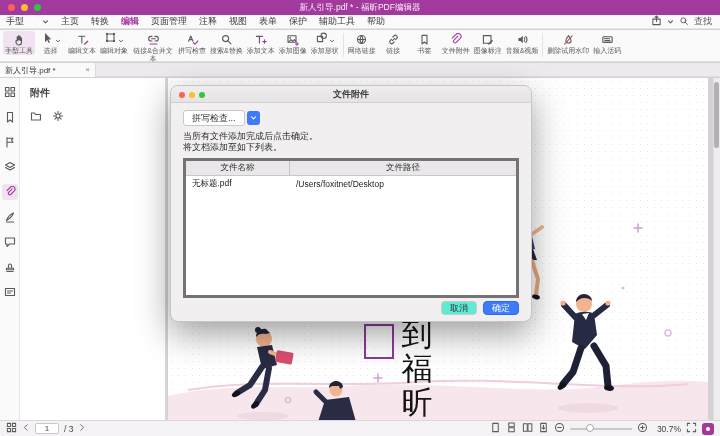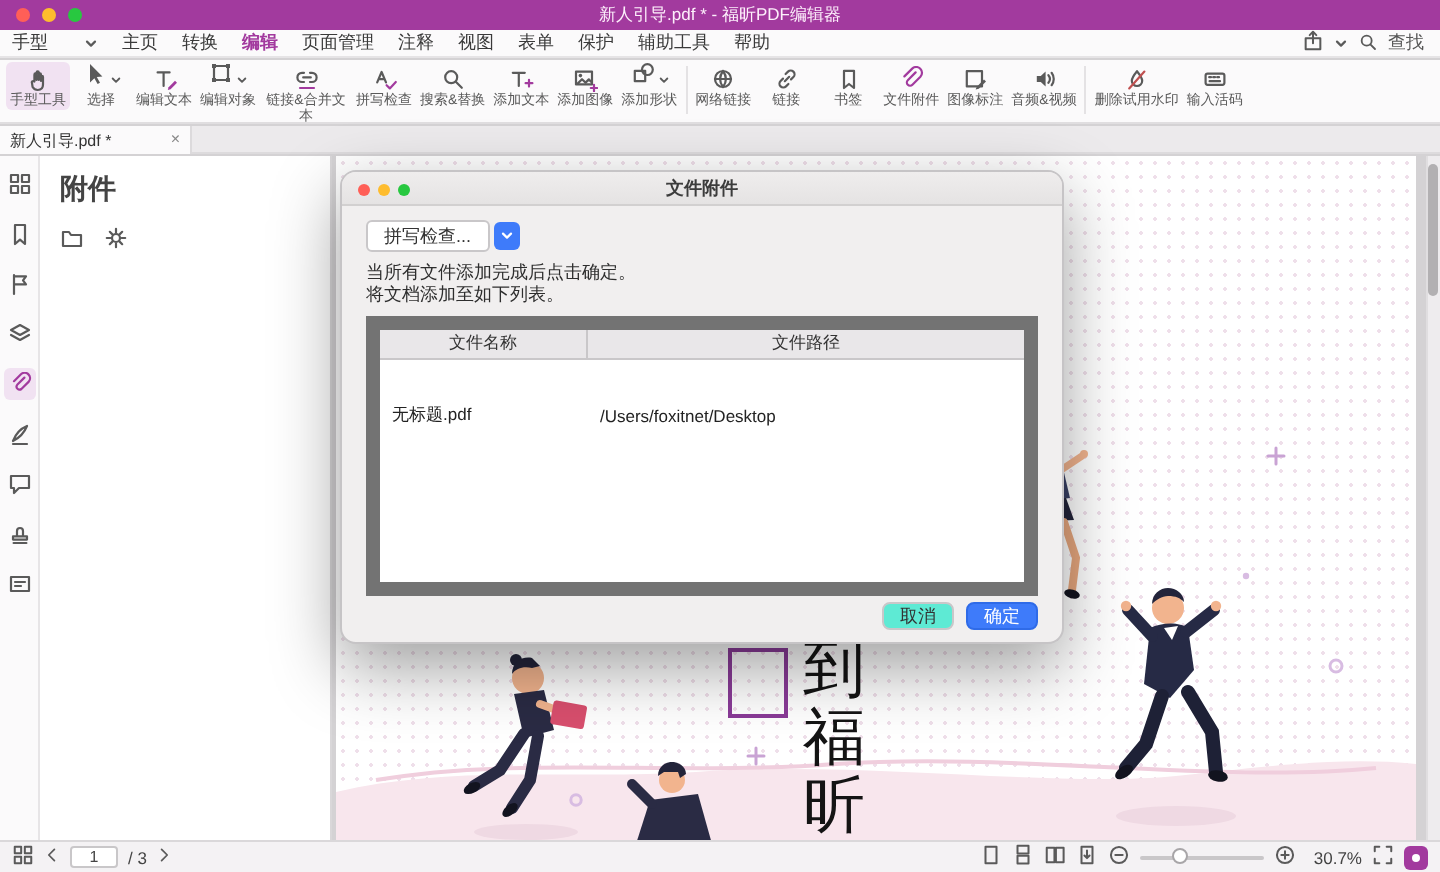--- a/index.html
+++ b/index.html
@@ -40,21 +40,21 @@
   .doc-tab { position:absolute; left:0; top:0; height:14px; width:96px; background:#FBFAFB; border-right:1px solid #DCDADC; display:flex; align-items:center; gap:4px; padding:0 5px; font-size:8px; color:#333; }
   .tab-close { margin-left:auto; color:#888; font-size:8px; line-height:8px; }
 
   
   .leftbar { position:absolute; top:78px; bottom:16px; left:0; width:20px; background:#FBFAFB; border-right:1px solid #E7E5E7; display:flex; flex-direction:column; align-items:center; padding-top:6px; gap:9px; z-index:6; }
   .lb-btn { width:16px; height:16px; display:flex; align-items:center; justify-content:center; border-radius:3px; }
   .lb-btn.active { background:#F1E2F2; }
 
   
   .attachpanel { position:absolute; top:78px; bottom:16px; left:20px; width:146px; background:#FFFFFF; border-right:1px solid #D9D7D9; z-index:6; }
-  .ap-title { font-size:14px; color:#444; padding:8px 0 0 10px; font-weight:bold; }
+  .ap-title { font-size:10px; color:#444; padding:8px 0 0 10px; font-weight:bold; }
   .ap-tools { display:flex; gap:10px; padding:8px 0 0 10px; }
 
   
   .canvas { position:absolute; top:78px; bottom:16px; left:166px; right:0; background:#D4D2D4; overflow:hidden; z-index:1; }
   .page { position:absolute; left:2px; top:0; width:540px; height:342px; background:#FFFFFF;
           background-image:radial-gradient(#EFDFEA 0.8px, transparent 0.9px); background-size:7px 7px; }
   .page-art { position:absolute; inset:0; }
   .vtext { position:absolute; left:230px; top:240px; width:38px; text-align:center; font-family:"Liberation Serif", serif; font-size:31px; line-height:34px; color:#141414; }
   .accent-square { position:absolute; left:196px; top:246px; width:30px; height:35px; border:2.5px solid #8A3B98; }
   .scroll-track { position:absolute; right:0; top:0; bottom:0; width:7px; background:#EEECEE; border-left:1px solid #E0DEE0; }
@@ -64,25 +64,25 @@
   .dialog { position:absolute; left:170px; top:85px; width:362px; height:237px; background:#F1EFEF; border:1px solid #C6C4C6; border-radius:8px; box-shadow:0 12px 34px rgba(0,0,0,0.38); z-index:50; }
   .dlg-titlebar { height:17px; background:linear-gradient(#EFEDED,#E5E3E3); border-bottom:1px solid #D2D0D0; border-radius:7px 7px 0 0; position:relative; display:flex; align-items:center; justify-content:center; }
   .dlg-title { font-size:9px; font-weight:bold; color:#3C3C3C; }
   .dlg-dots { position:absolute; left:8px; top:0; height:17px; display:flex; align-items:center; gap:4px; }
   .dd { width:6px; height:6px; border-radius:50%; }
   .dlg-body { position:relative; padding:5px 12px 0; height:219px; }
   .add-row { display:flex; align-items:center; gap:2px; margin:2px 0 5px; }
   .add-btn { background:#FFFFFF; border:1px solid #C9C7C9; border-radius:3px; font-size:9px; color:#333; padding:2px 8px; line-height:10px; }
   .add-dd { width:13px; height:14px; background:#3E7BFA; border-radius:3px; display:flex; align-items:center; justify-content:center; }
   .hint { font-size:9px; color:#2E2E2E; line-height:11px; }
-  .ftable { margin-top:5px; border:7px solid #737373; background:#FFFFFF; height:140px; overflow:hidden; }
+  .ftable { margin-top:5px; border:3px solid #737373; background:#FFFFFF; height:140px; overflow:hidden; }
   .ft-head { display:flex; height:15px; background:#E9E7E9; border-bottom:1px solid #C9C7C9; font-size:8.5px; color:#333; }
   .ft-h1 { width:104px; border-right:1px solid #C9C7C9; display:flex; align-items:center; justify-content:center; }
   .ft-h2 { flex:1; display:flex; align-items:center; justify-content:center; }
-  .ft-row { display:flex; height:15px; font-size:8.5px; color:#222; align-items:center;margin-top:20px; }
+  .ft-row { display:flex; height:15px; font-size:8.5px; color:#222; align-items:center; }
   .ft-c1 { width:104px; padding-left:6px; }
   .ft-c2 { flex:1; padding-left:6px; }
   .dlg-btns { position:absolute; right:12px; bottom:7px; display:flex; gap:6px; }
   .btn { min-width:35px; height:14px; border-radius:4px; font-size:9px; display:flex; align-items:center; justify-content:center; padding:0 8px; }
   .btn.cancel { background:#5eead4; border:1px solid #C9C7C9; color:#333; }
   .btn.ok { background:#3E7BFA; border:1px solid #2F6BE8; color:#FFFFFF; }
 
   
   .statusbar { position:absolute; left:0; right:0; bottom:0; height:16px; background:#F4F2F4; border-top:1px solid #DAD8DA; display:flex; align-items:center; font-size:8.5px; color:#444; z-index:20; padding:0 6px; }
   .sb-left { display:flex; align-items:center; gap:5px; }

